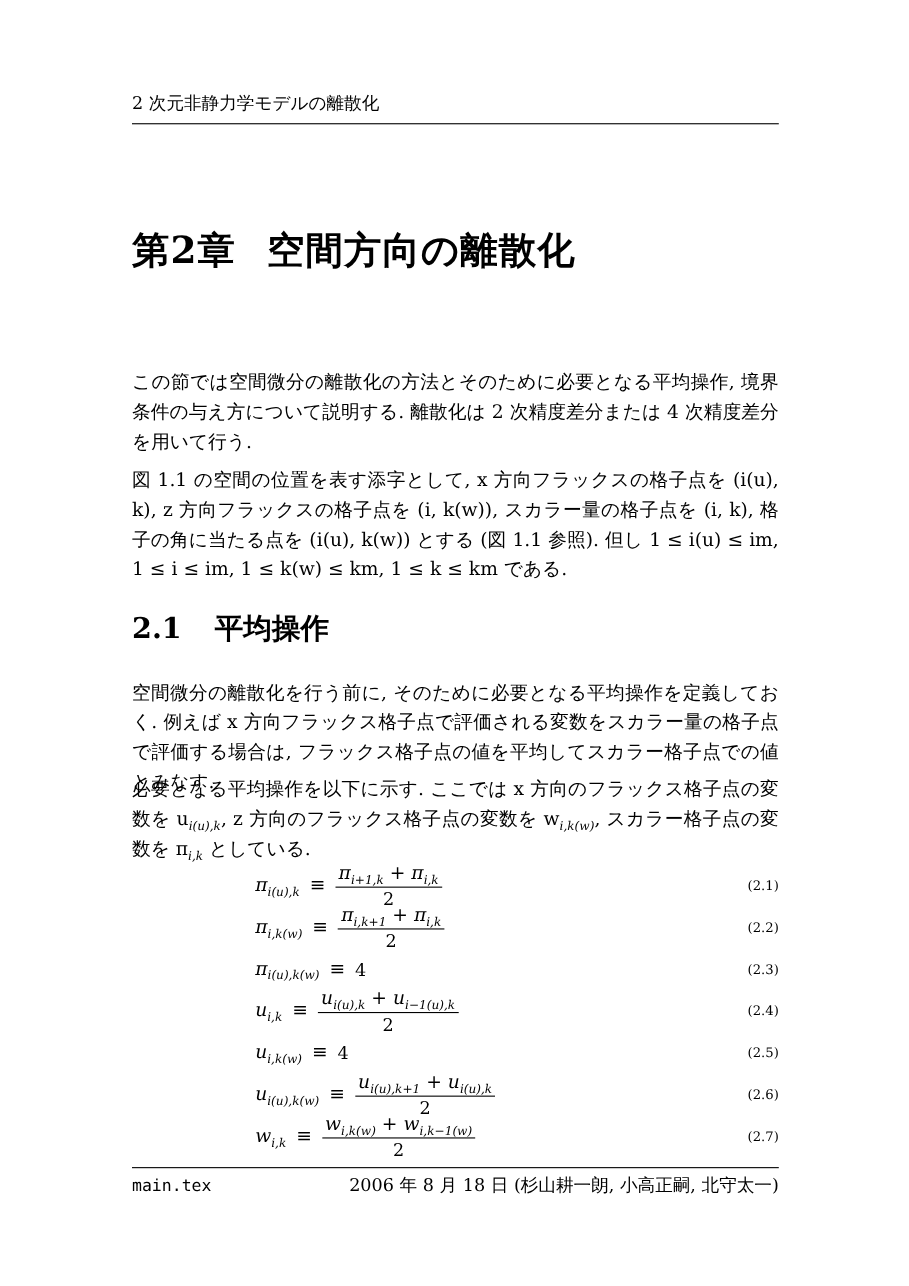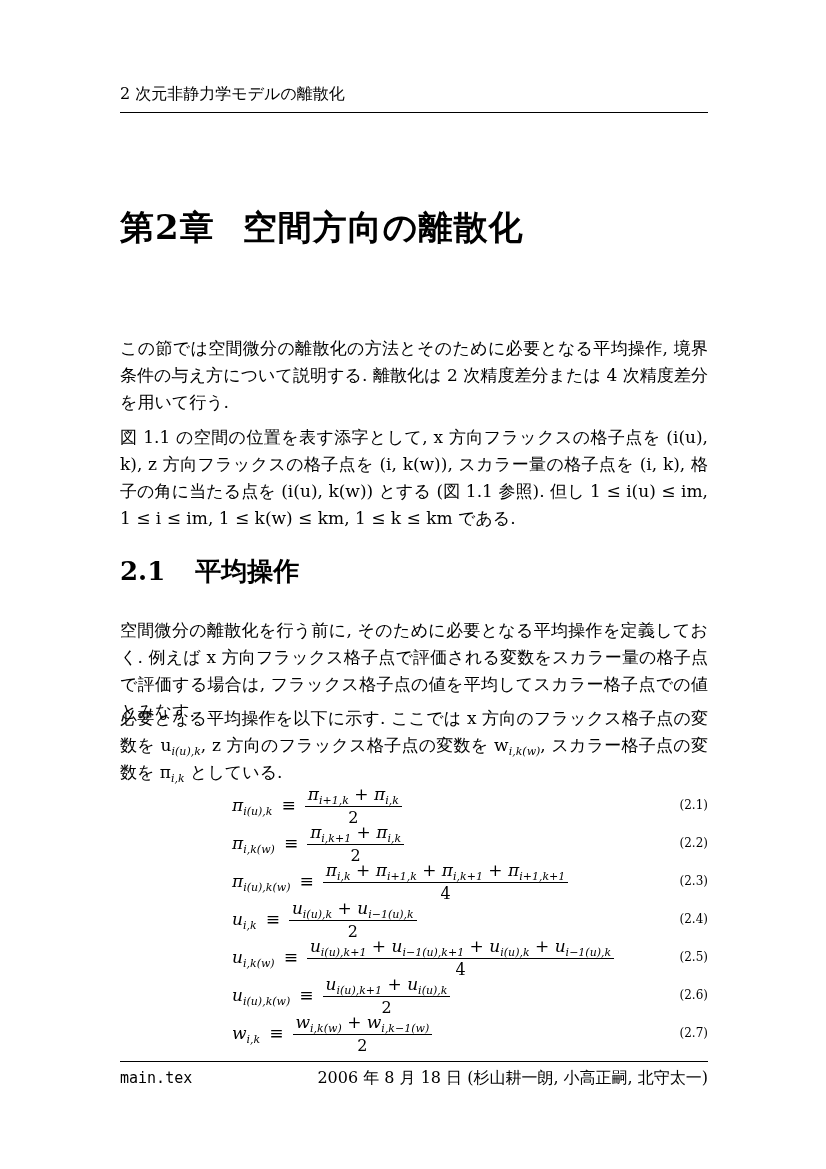--- a/index.html
+++ b/index.html
@@ -181,39 +181,37 @@
       <span class="frac">
         <span class="num math">π<sub>i,k+1</sub> + π<sub>i,k</sub></span>
         <span class="den">2</span>
       </span>
       <span class="eq-num">(2.2)</span>
     </div>
     <div class="eq-row">
       <span class="math">π<sub>i(u),k(w)</sub></span>
       <span class="equiv">≡</span>
       <span class="frac">
-        <span class="num math">π<sub>i,k</sub> + π<sub>i+1,k</sub> + π<sub>i,k+1</sub> + π<sub>i+1,k+1</sub></span>
         <span class="den">4</span>
       </span>
       <span class="eq-num">(2.3)</span>
     </div>
     <div class="eq-row">
       <span class="math">u<sub>i,k</sub></span>
       <span class="equiv">≡</span>
       <span class="frac">
         <span class="num math">u<sub>i(u),k</sub> + u<sub>i−1(u),k</sub></span>
         <span class="den">2</span>
       </span>
       <span class="eq-num">(2.4)</span>
     </div>
     <div class="eq-row">
       <span class="math">u<sub>i,k(w)</sub></span>
       <span class="equiv">≡</span>
       <span class="frac">
-        <span class="num math">u<sub>i(u),k+1</sub> + u<sub>i−1(u),k+1</sub> + u<sub>i(u),k</sub> + u<sub>i−1(u),k</sub></span>
         <span class="den">4</span>
       </span>
       <span class="eq-num">(2.5)</span>
     </div>
     <div class="eq-row">
       <span class="math">u<sub>i(u),k(w)</sub></span>
       <span class="equiv">≡</span>
       <span class="frac">
         <span class="num math">u<sub>i(u),k+1</sub> + u<sub>i(u),k</sub></span>
         <span class="den">2</span>

